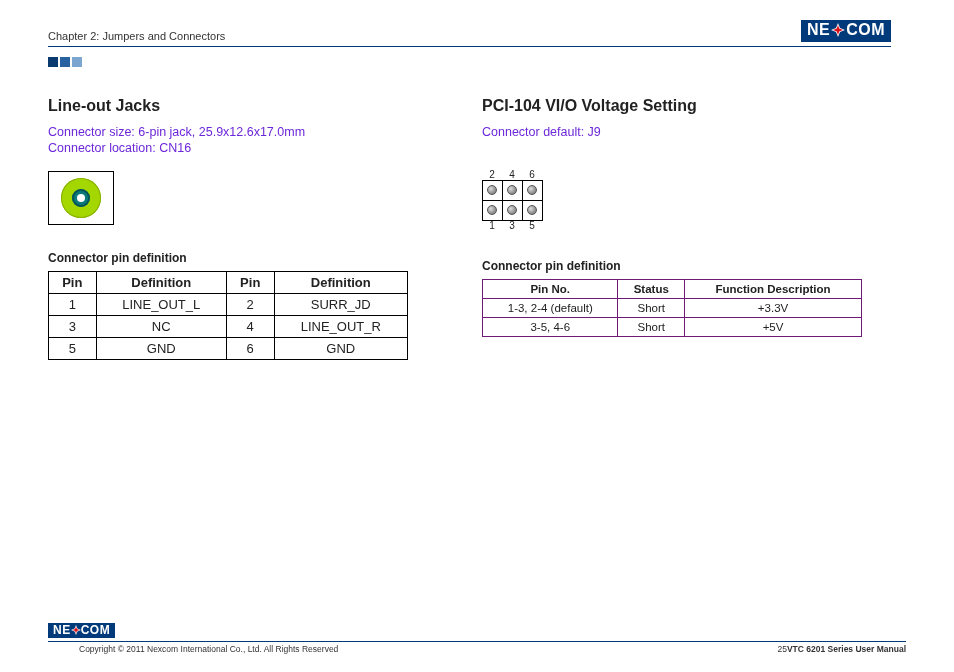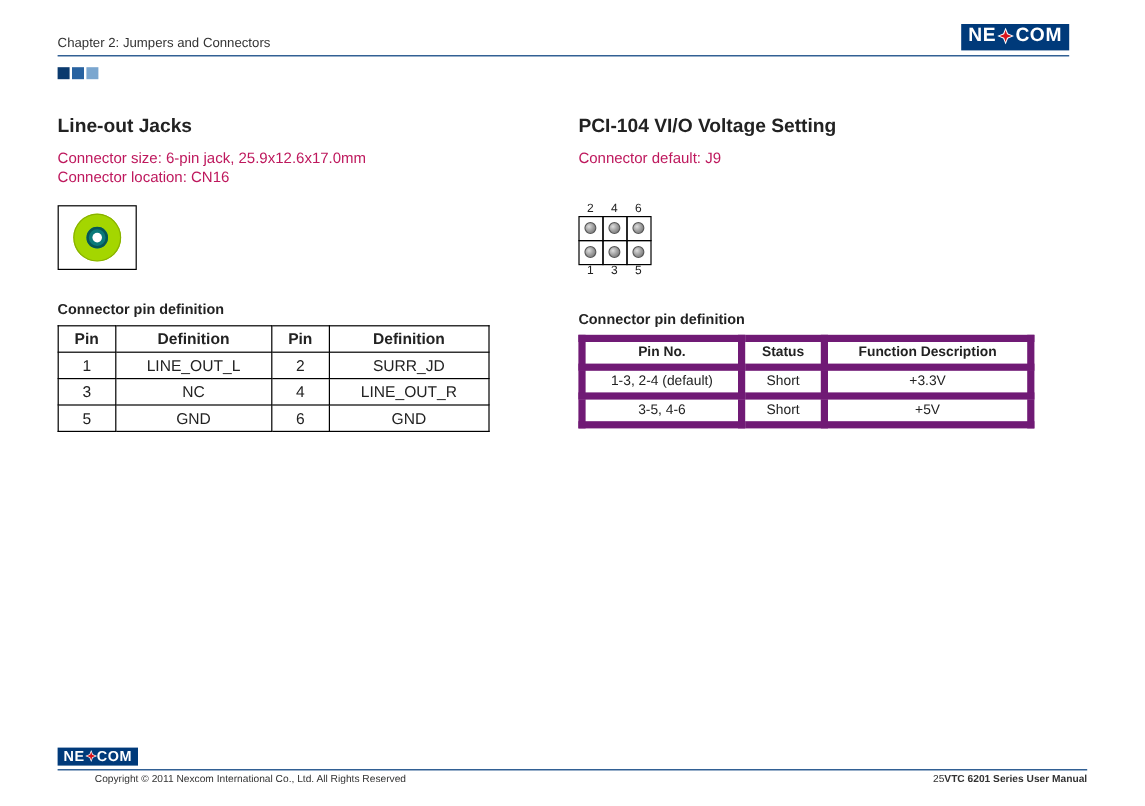--- a/index.html
+++ b/index.html
@@ -70,21 +70,21 @@
   }
   h2.section {
     font-size: 16px;
     font-weight: bold;
     margin: 0 0 10px 0;
     color: #222;
   }
   .bodytext {
     font-size: 12.5px;
     margin: 2px 0;
-    color: #be185d;
+    color: #6d28d9;
   }
   .jack-img {
     margin-top: 16px;
     width: 64px;
     height: 52px;
     border: 1px solid #000;
     background: #fff;
     display: flex;
     align-items: center;
     justify-content: center;
@@ -128,21 +128,21 @@
   }
   table.pins th {
     font-weight: bold;
   }
   table.pins2 {
     border-collapse: collapse;
     font-size: 11.5px;
     width: 380px;
   }
   table.pins2 th, table.pins2 td {
-    border: 6px solid #701a75;
+    border: 1px solid #701a75;
     padding: 3px 6px;
     text-align: center;
   }
   table.pins2 th { font-weight: bold; }
 
   
   .j9 {
     margin-top: 28px;
     display:inline-block;
   }

